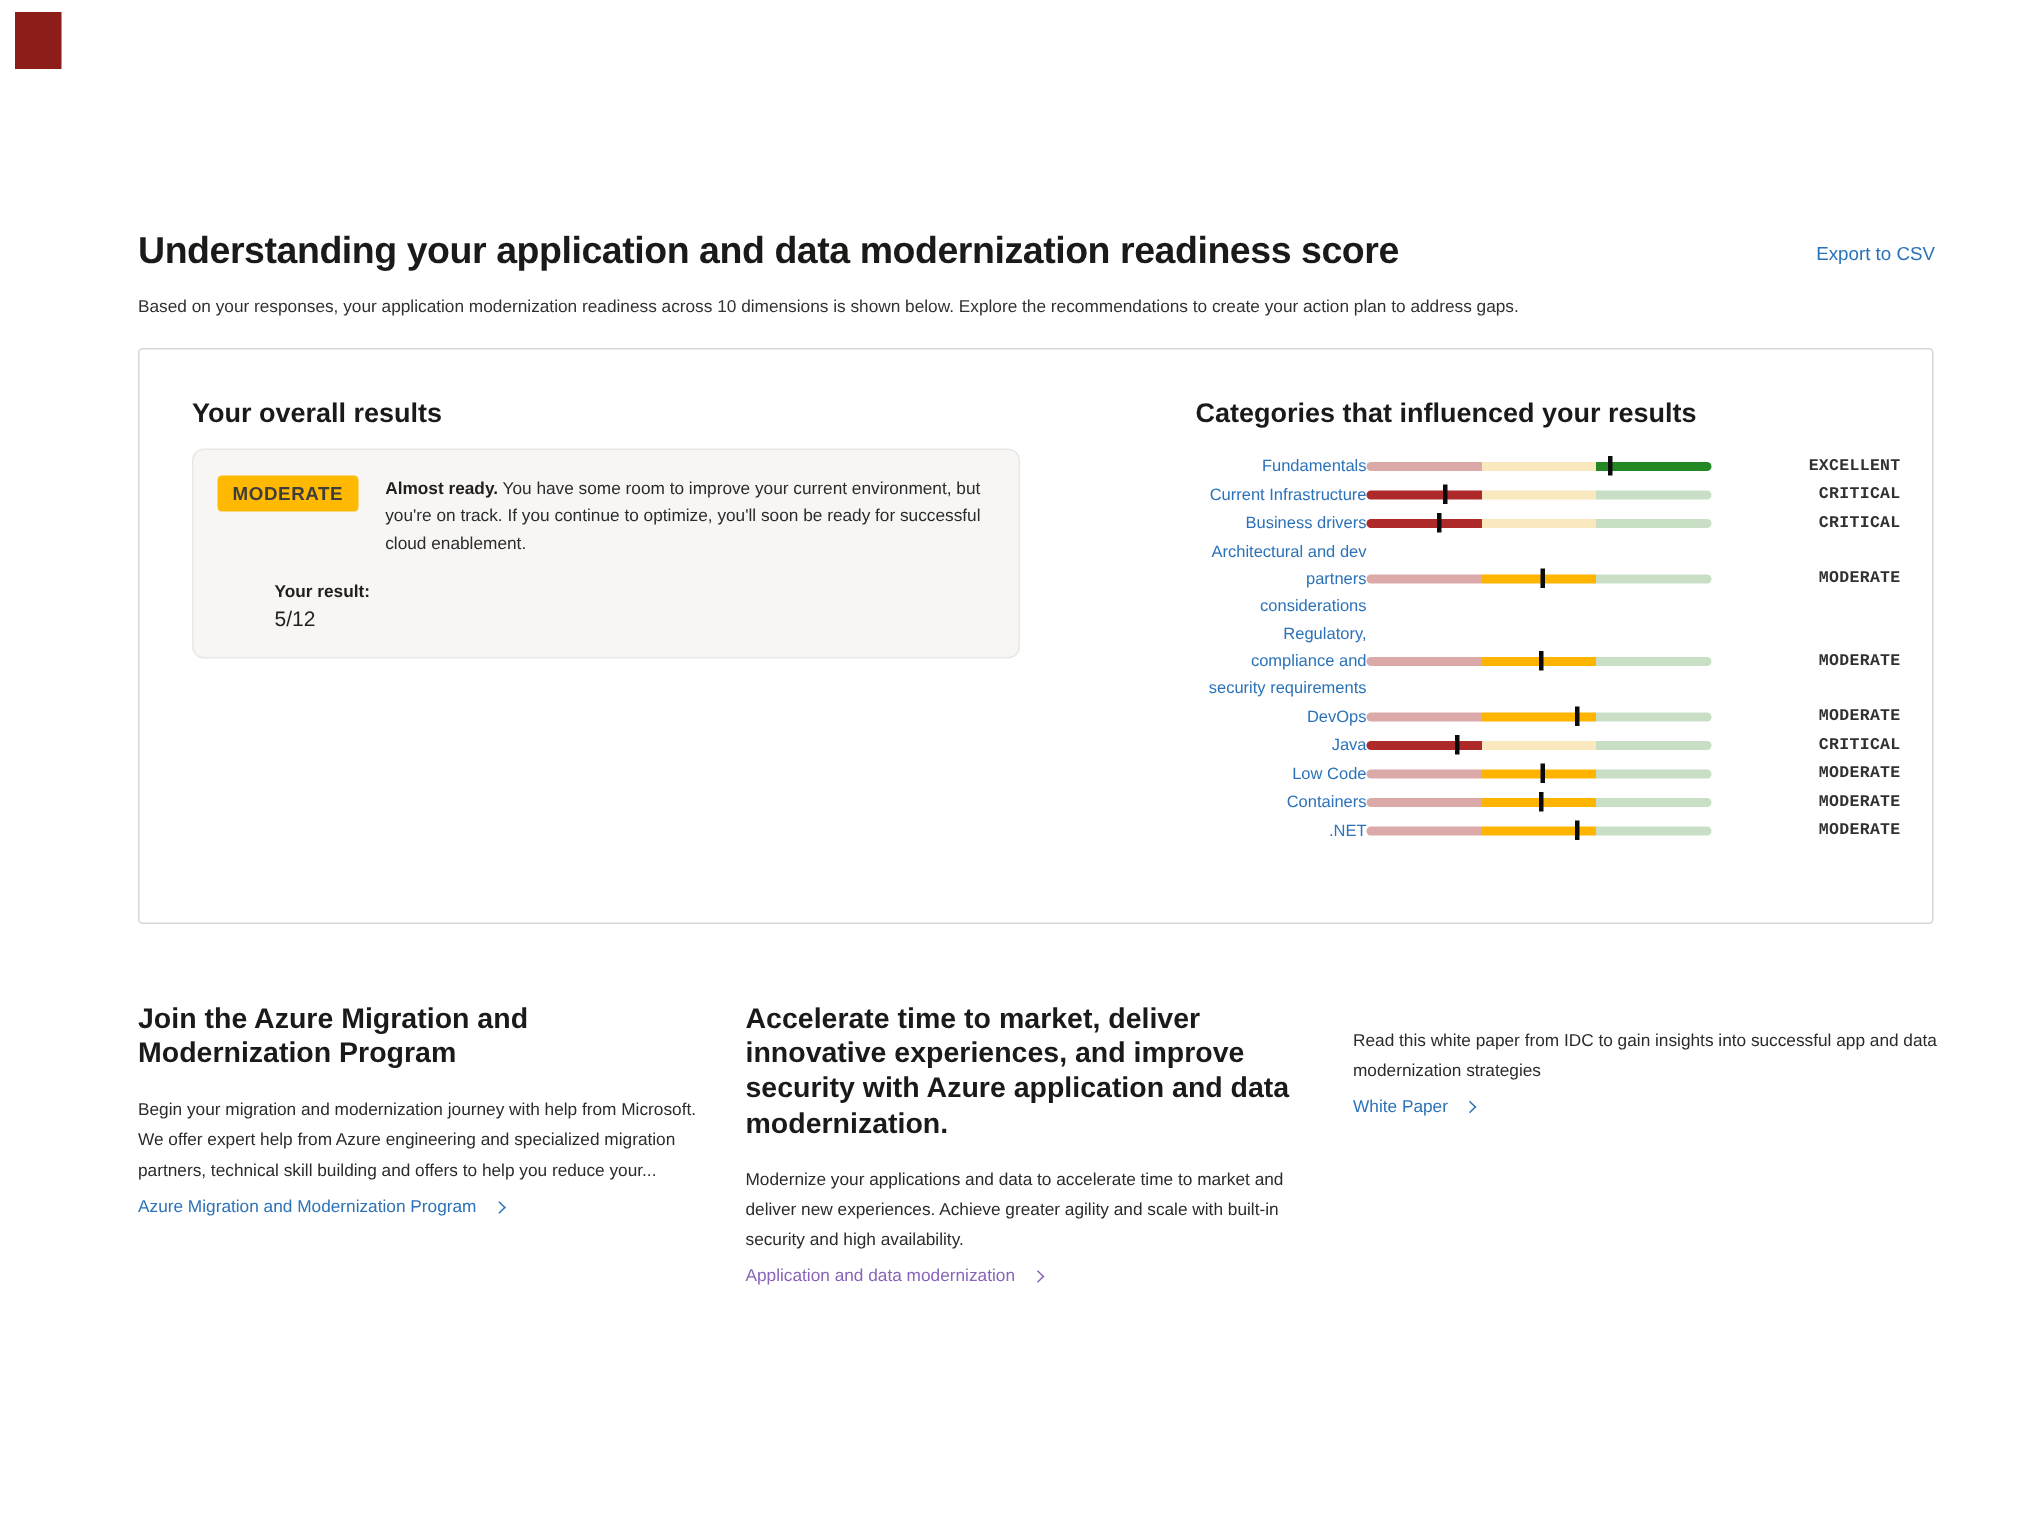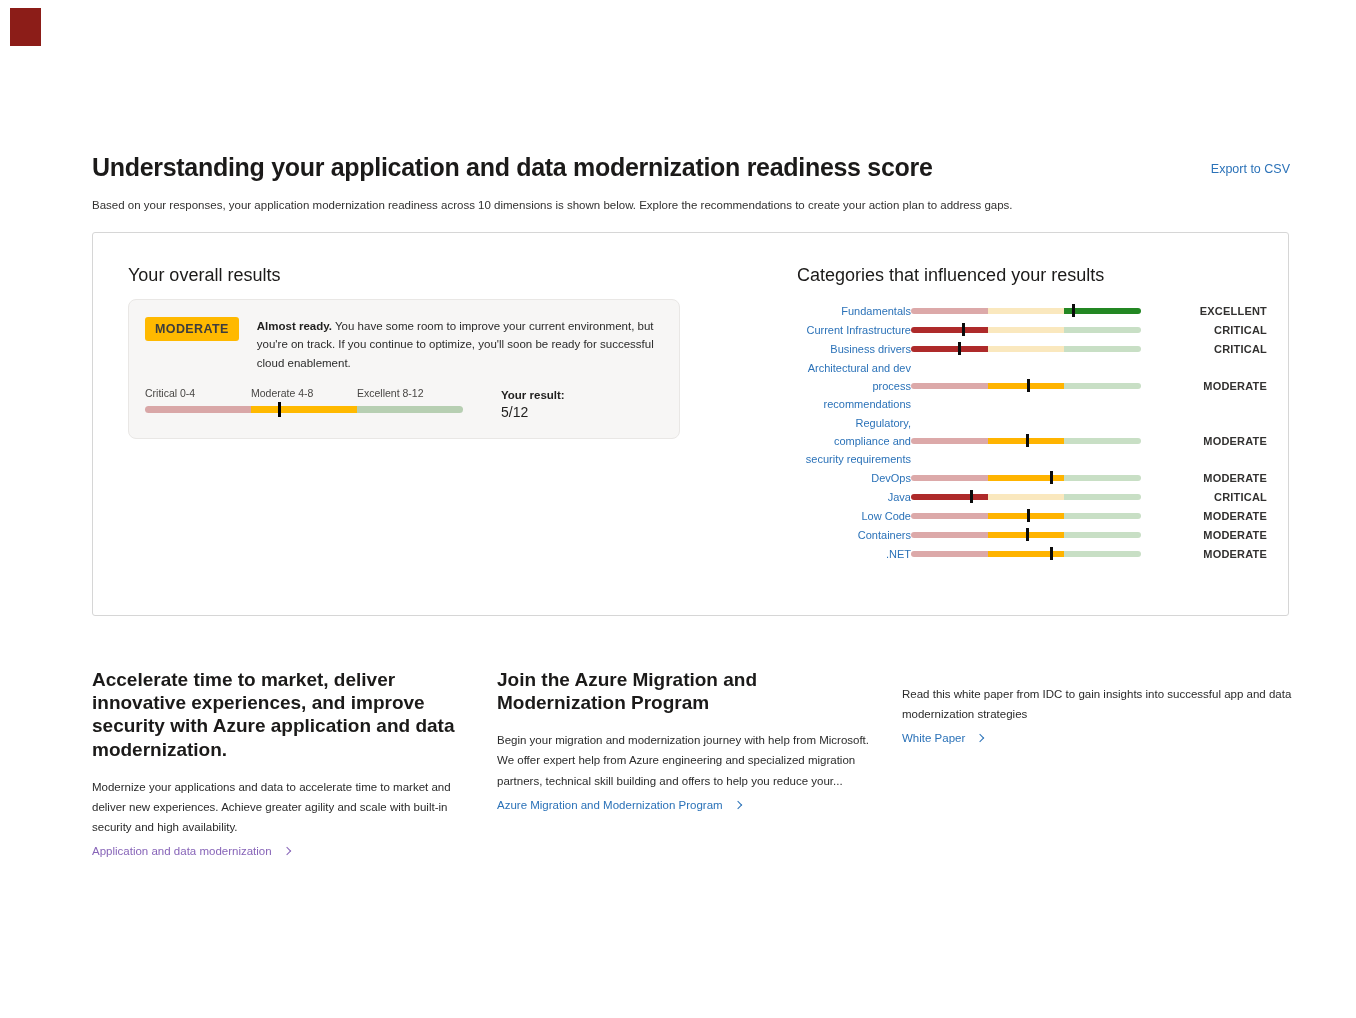--- a/index.html
+++ b/index.html
@@ -11,21 +11,21 @@
   .content { position:absolute; left:92px; top:0; width:1198px; height:1018px; }
 
   .page-title { position:absolute; top:153px; left:0; font-size:25px; font-weight:700; letter-spacing:-0.3px; color:#1b1a19; }
   .export-link { position:absolute; top:162px; right:0; font-size:12.5px; color:#2b72b8; cursor:pointer; text-decoration:none;padding-left:37px; }
   .page-subtitle { position:absolute; top:199px; left:0; font-size:11.5px; color:#323130; }
 
   .results-card { position:absolute; top:232px; left:0; width:1197px; height:384px; background:#fff; border:1px solid #d6d6d6; border-radius:3px; }
 
   .pane-left  { position:absolute; left:35px;  top:32px; width:600px; }
   .pane-right { position:absolute; left:704px; top:32px; width:470px; }
-  .section-heading { font-size:18px; font-weight:400; color:#1b1a19; }
+  .section-heading { font-size:18px; font-weight:700; color:#1b1a19; }
 
   .summary-card { margin-top:13px; width:552px; background:#f7f6f5; border:1px solid #e9e7e5; border-radius:8px; padding:17px 16px 18px 16px; }
   .summary-top { display:flex; align-items:flex-start; }
   .rating-badge { flex:none; background:#ffb900; color:#3d3d3d; font-size:12.5px; font-weight:700; letter-spacing:0.4px; padding:5px 10px; border-radius:3px; margin-right:18px; }
   .summary-text { font-size:11.5px; line-height:1.6; color:#2b2b2b; width:422px; }
   .summary-text b { color:#201f1e; }
 
   .scale-row { display:flex; align-items:flex-start; margin-top:15px; }
   .scale-area { width:318px; }
   .scale-labels { display:flex; font-size:10.5px; color:#484644; margin-bottom:7px; }
@@ -44,21 +44,21 @@
   .cat-row { display:grid; grid-template-columns:114px 230px auto; align-items:center; margin-bottom:1px; min-height:18px;text-align:right; }
   .cat-label { font-size:11px; line-height:18px; color:#2b72b8; cursor:pointer; }
   .cat-bar { position:relative; height:6px; display:flex; border-radius:3px; }
   .cat-bar .s { height:100%; width:33.333%; }
   .cat-bar .s1 { border-radius:3px 0 0 3px; }
   .cat-bar .s3 { border-radius:0 3px 3px 0; }
   .lvl-excellent .s1 { background:#dca9a9; } .lvl-excellent .s2 { background:#fae8be; } .lvl-excellent .s3 { background:#238723; }
   .lvl-critical  .s1 { background:#ae2a2a; } .lvl-critical  .s2 { background:#fae8be; } .lvl-critical  .s3 { background:#c8dfc5; }
   .lvl-moderate  .s1 { background:#dca9a9; } .lvl-moderate  .s2 { background:#ffb400; } .lvl-moderate  .s3 { background:#c8dfc5; }
   .cat-marker { position:absolute; top:-4px; width:3px; height:13px; background:#0b0b0b; }
-  .cat-rating { font-size:11px; font-weight:700; letter-spacing:0.2px; color:#323130; padding-left:7px; }
+  .cat-rating { font-size:11px; font-weight:700; letter-spacing:0.2px; color:#323130; padding-left:7px;font-family:Liberation Mono, monospace; }
 
   .footnote { margin-top:13px; font-size:11.5px; line-height:1.6; color:#323130; width:458px; }
   .footnote a { color:#2b72b8; text-decoration:none; cursor:pointer; }
 
   .promos { position:absolute; top:668px; left:0; width:1200px; display:flex; gap:15px; }
   .promo { width:390px; }
   .promo-heading { font-size:19px; font-weight:700; line-height:1.22; color:#1b1a19; }
   .promo-body { margin-top:16px; font-size:11.5px; line-height:1.75; color:#2b2b2b; }
   .promo-link { display:inline-flex; align-items:center; margin-top:8px; font-size:11.5px; text-decoration:none; cursor:pointer; }
   .promo-link.blue { color:#2b72b8; }
@@ -81,33 +81,20 @@
     <div class="pane-left">
       <div class="section-heading">Your overall results</div>
 
       <div class="summary-card">
         <div class="summary-top">
           <span class="rating-badge">MODERATE</span>
           <span class="summary-text"><b>Almost ready.</b><span> You have some room to improve your current environment, but you're on track. If you continue to optimize, you'll soon be ready for successful cloud enablement.</span></span>
         </div>
 
         <div class="scale-row">
-          <div class="scale-area">
-            <div class="scale-labels">
-              <span>Critical 0-4</span>
-              <span>Moderate 4-8</span>
-              <span>Excellent 8-12</span>
-            </div>
-            <div class="overall-bar">
-              <div class="seg seg1"></div>
-              <div class="seg seg2"></div>
-              <div class="seg seg3"></div>
-              <div class="overall-marker" id="overall-marker" style="left: 41.7%;"></div>
-            </div>
-          </div>
           <div class="result-block">
             <div class="result-label">Your result:</div>
             <div class="result-value">5/12</div>
           </div>
         </div>
       </div>
     </div>
 
     <div class="pane-right">
       <div class="section-heading">Categories that influenced your results</div>
@@ -140,21 +127,21 @@
     <div class="cat-bar">
       <div class="s s1"></div>
       <div class="s s2"></div>
       <div class="s s3"></div>
       <div class="cat-marker marker" style="left: 20.5%;"></div>
     </div>
     <div class="cat-rating rating">CRITICAL</div>
   </div>
 
   <div class="cat-row lvl-moderate">
-    <a class="cat-label">Architectural and dev process recommendations</a>
+    <a class="cat-label">Architectural and dev partners considerations</a>
     <div class="cat-bar">
       <div class="s s1"></div>
       <div class="s s2"></div>
       <div class="s s3"></div>
       <div class="cat-marker marker" style="left: 50.5%;"></div>
     </div>
     <div class="cat-rating rating">MODERATE</div>
   </div>
 
   <div class="cat-row lvl-moderate">
@@ -221,37 +208,37 @@
       <div class="cat-marker marker" style="left: 60.5%;"></div>
     </div>
     <div class="cat-rating rating">MODERATE</div>
   </div>
 </div>
 
     </div>
   </div>
 
   <div class="promos">
+    <div class="promo">
+      <div class="promo-heading">Join the Azure Migration and Modernization Program</div>
+      <div class="promo-body">Begin your migration and modernization journey with help from Microsoft. We offer expert help from Azure engineering and specialized migration partners, technical skill building and offers to help you reduce your...</div>
+      <a class="promo-link blue">
+          <span>Azure Migration and Modernization Program</span>
+          <span class="chev"></span>
+        </a>
+    </div>
     <div class="promo">
       <div class="promo-heading">Accelerate time to market, deliver innovative experiences, and improve security with Azure application and data modernization.</div>
       <div class="promo-body">Modernize your applications and data to accelerate time to market and deliver new experiences. Achieve greater agility and scale with built-in security and high availability.</div>
       <a class="promo-link purple">
           <span>Application and data modernization</span>
           <span class="chev"></span>
         </a>
     </div>
     <div class="promo">
-      <div class="promo-heading">Join the Azure Migration and Modernization Program</div>
-      <div class="promo-body">Begin your migration and modernization journey with help from Microsoft. We offer expert help from Azure engineering and specialized migration partners, technical skill building and offers to help you reduce your...</div>
-      <a class="promo-link blue">
-          <span>Azure Migration and Modernization Program</span>
-          <span class="chev"></span>
-        </a>
-    </div>
-    <div class="promo">
       <div class="promo-body">Read this white paper from IDC to gain insights into successful app and data modernization strategies</div>
       <a class="promo-link blue">
           <span>White Paper</span>
           <span class="chev"></span>
         </a>
     </div>
   </div>
 
 </div>
 

